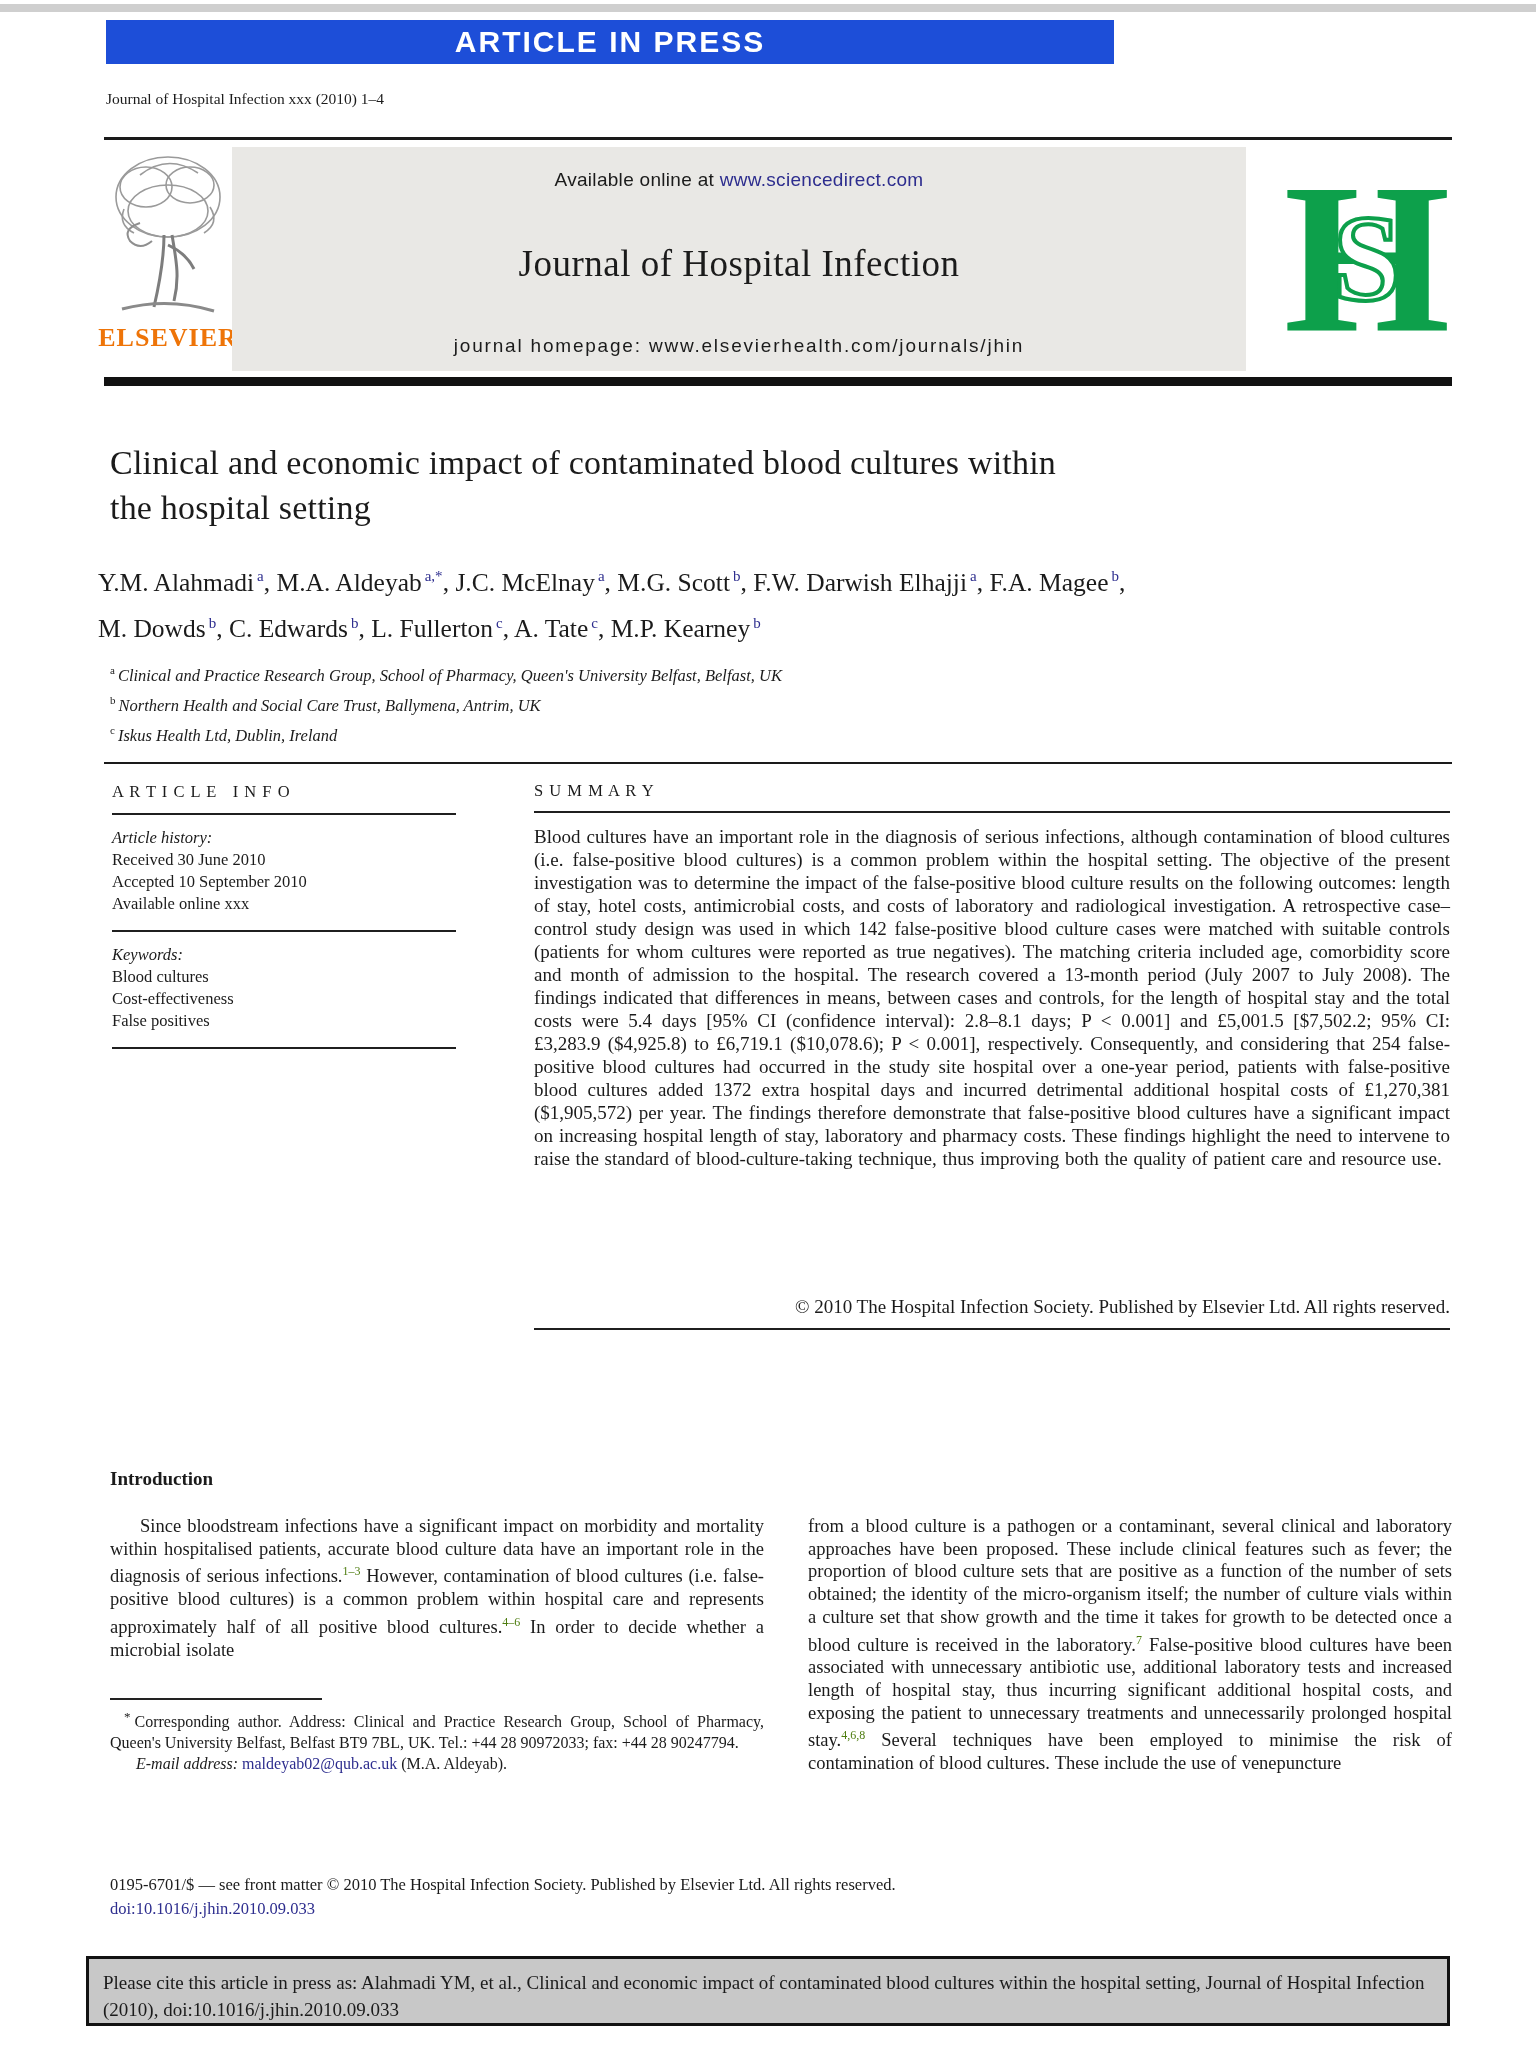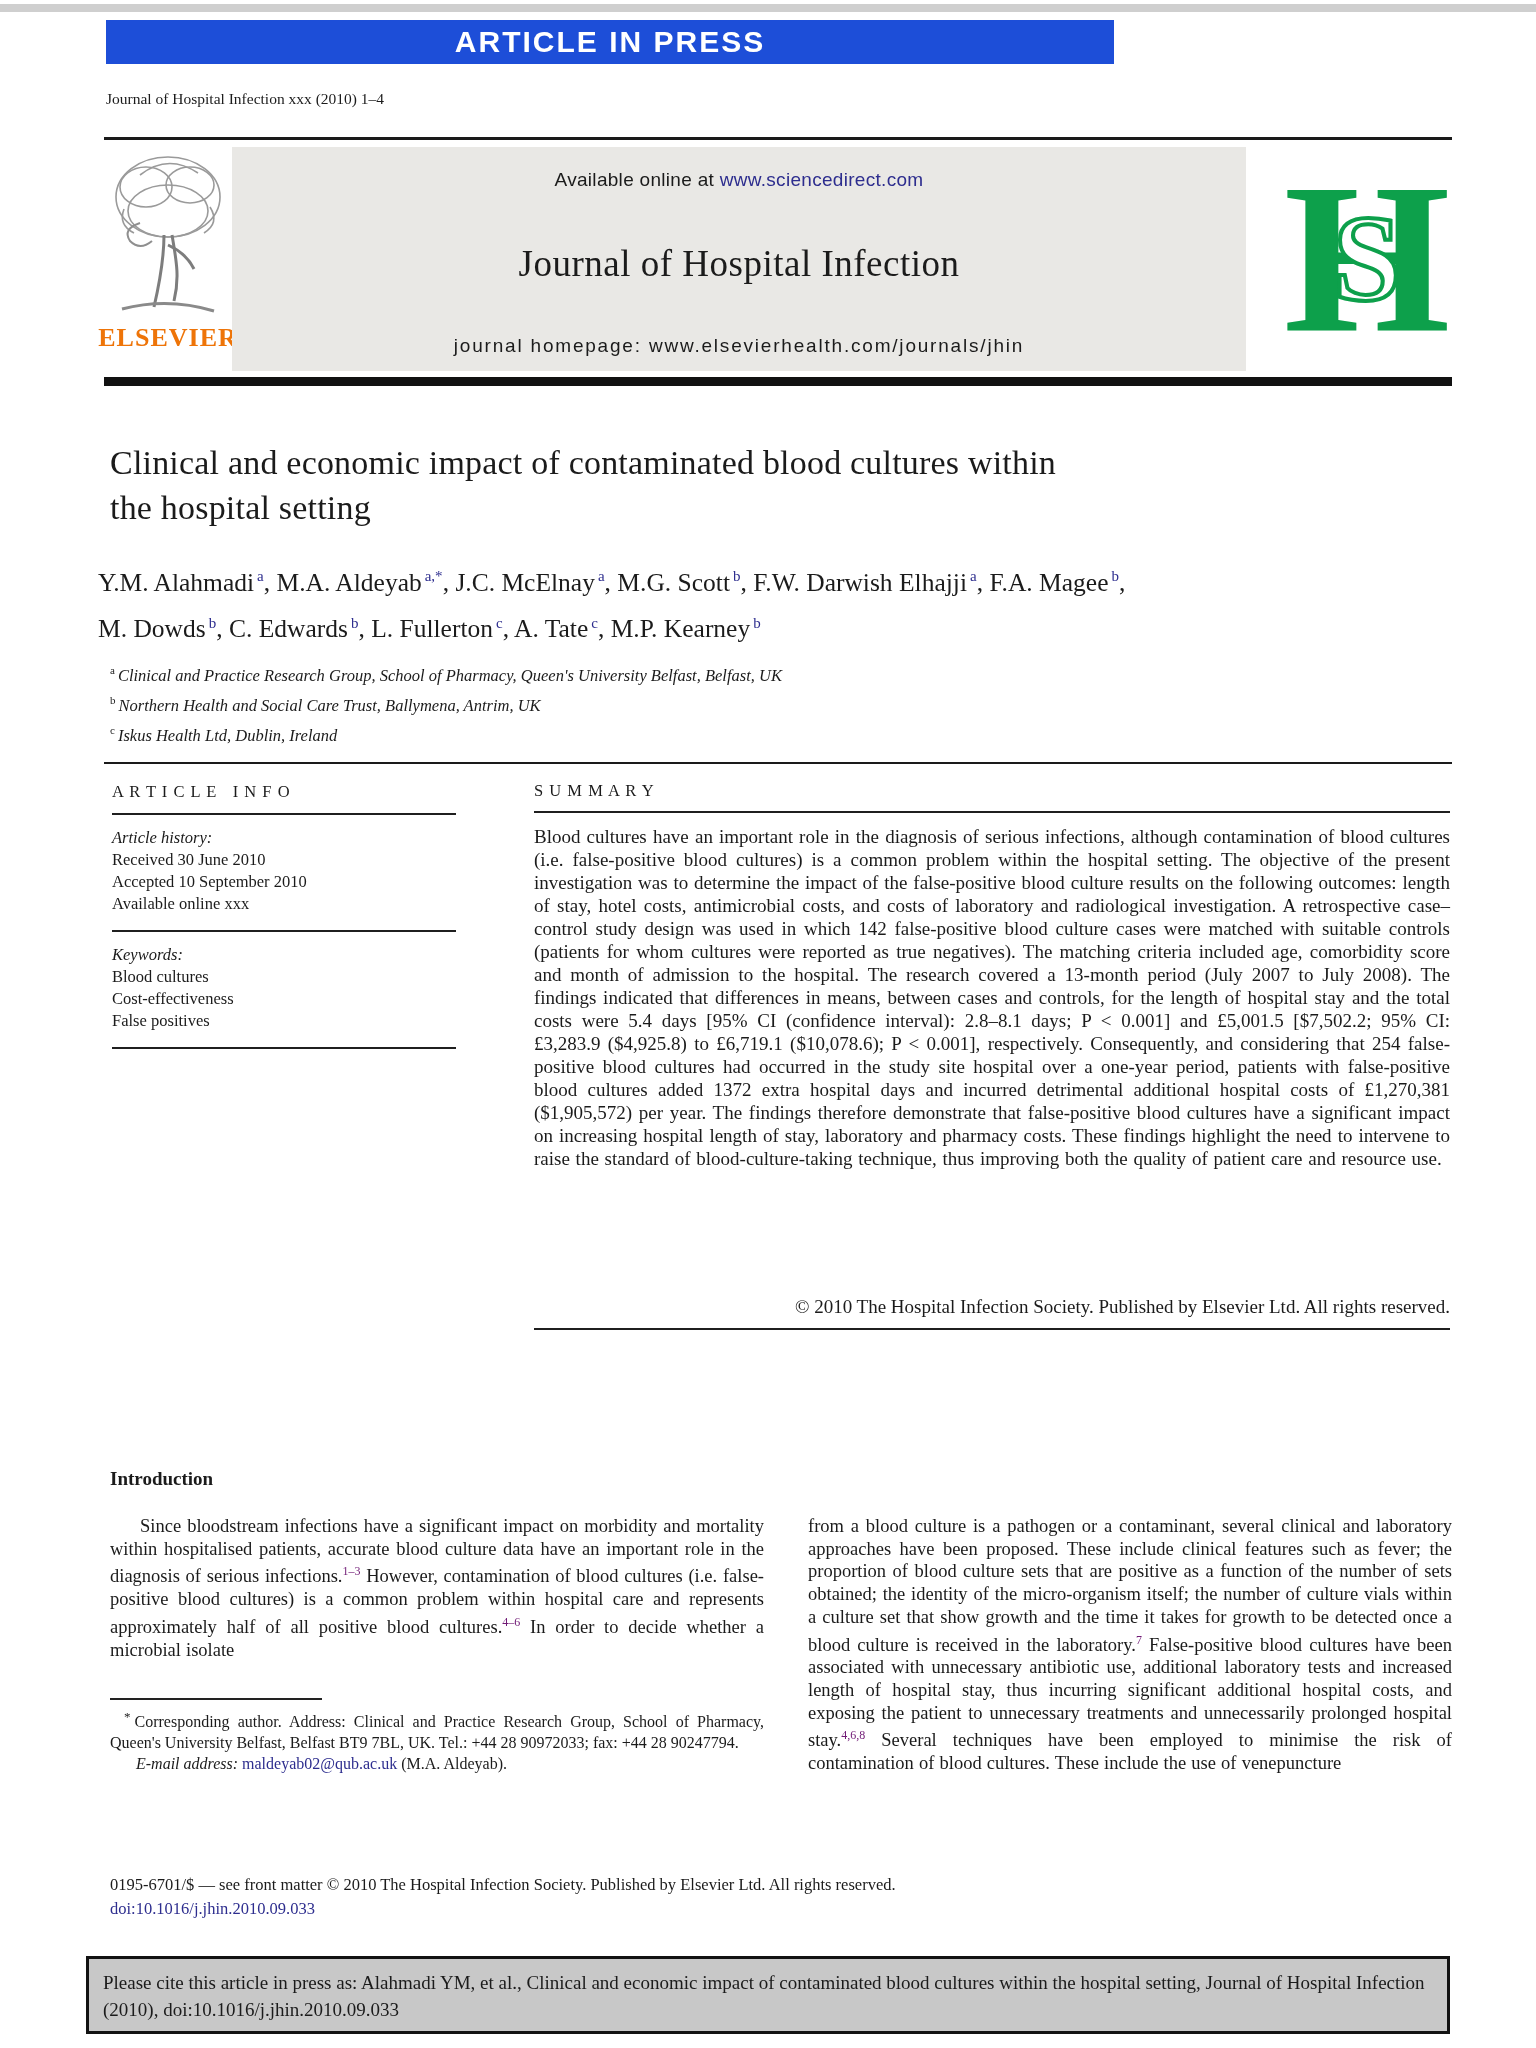--- a/index.html
+++ b/index.html
@@ -47,30 +47,30 @@
   .sum-body{font-size:19px;line-height:23px;text-align:justify;min-height:470px;word-spacing:1px;}
   .sum-copy{font-size:19px;line-height:23px;text-align:right;}
   .irule.sbottom{margin-top:10px;}
 
   .intro{position:absolute;top:1468px;left:110px;width:1342px;display:flex;}
   .col-left{width:654px;}
   .col-right{width:644px;margin-left:44px;padding-top:47px;}
   .intro-head{font-weight:bold;font-size:19px;}
   .body{font-size:18.5px;line-height:22.7px;text-align:justify;margin:0;word-spacing:0.5px;}
   .p1{margin-top:25px;text-indent:30px;}
-  .ref{font-size:12px;color:#701a75;}
+  .ref{font-size:12px;color:#4d7c0f;}
   .fn-rule{width:212px;border-top:2px solid #222;margin-top:36px;}
   .footnote{font-size:16px;line-height:21px;text-align:justify;margin:6px 0 0 0;text-indent:14px;}
   .footnote .fnstar{font-size:13px;margin-right:4px;}
   .email-line{text-indent:26px;margin-top:0;}
   .em-label{font-style:italic;}
 
   .front-matter{position:absolute;top:1873px;left:110px;width:1340px;font-size:16.5px;line-height:24px;}
   .cite-box{position:absolute;top:1956px;left:86px;width:1330px;background:#c8c8c8;
-            border:3px solid #121212;padding:10px 14px 8px;font-size:19px;line-height:27px;}
+            border:3px solid #121212;padding:10px 14px 0;font-size:19px;line-height:27px;}
 </style>
 </head>
 <body>
 
 <div class="page">
   <div class="scan-strip"></div>
 
   <div class="banner">
     <span>ARTICLE IN PRESS</span>
   </div>

